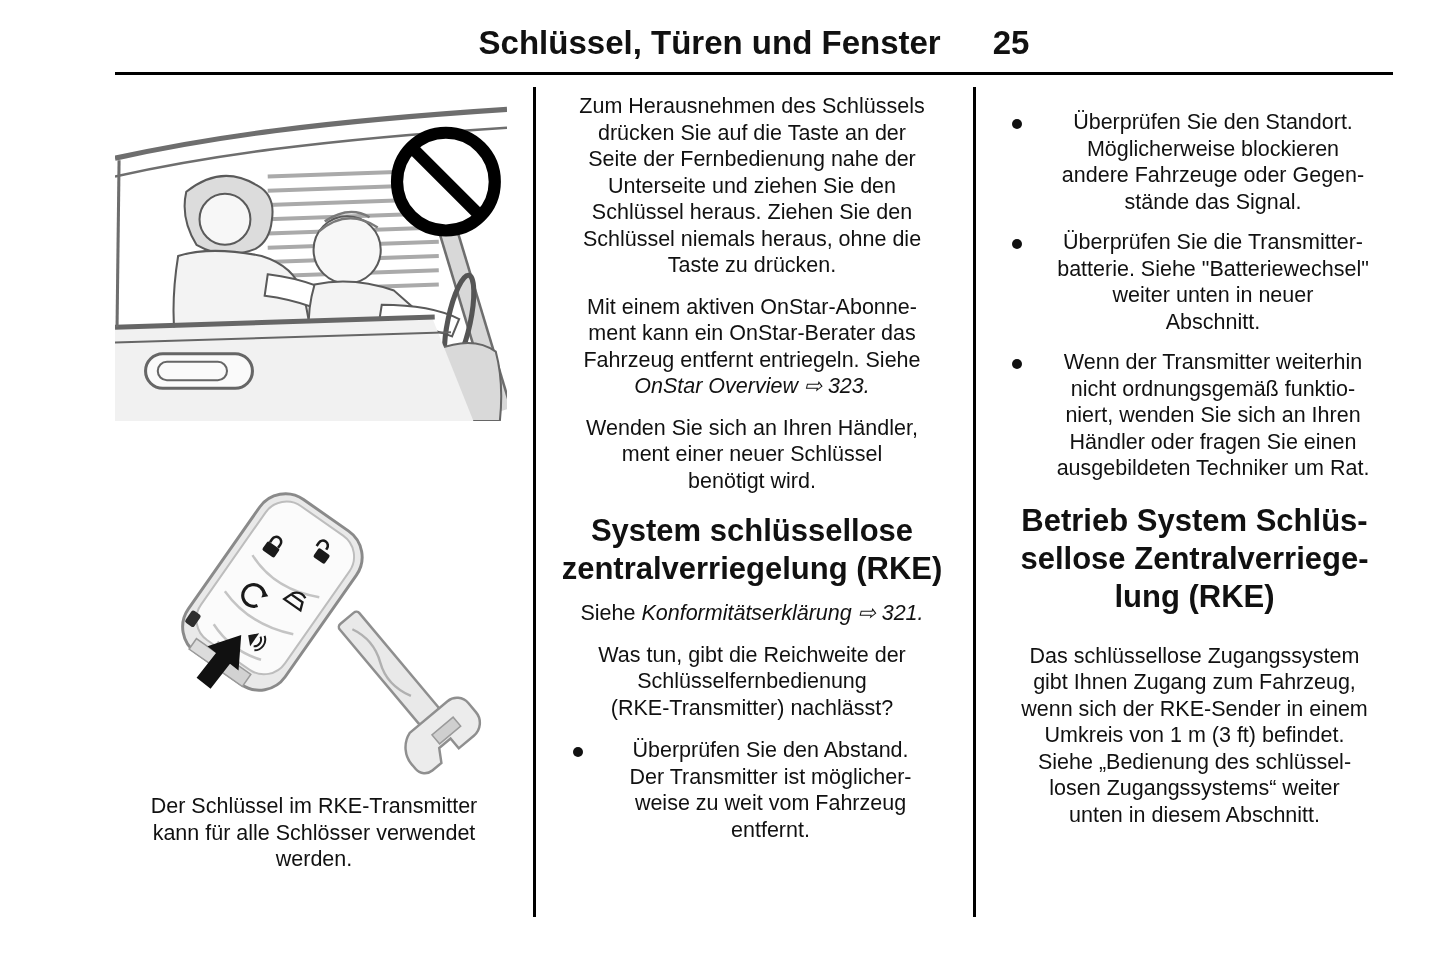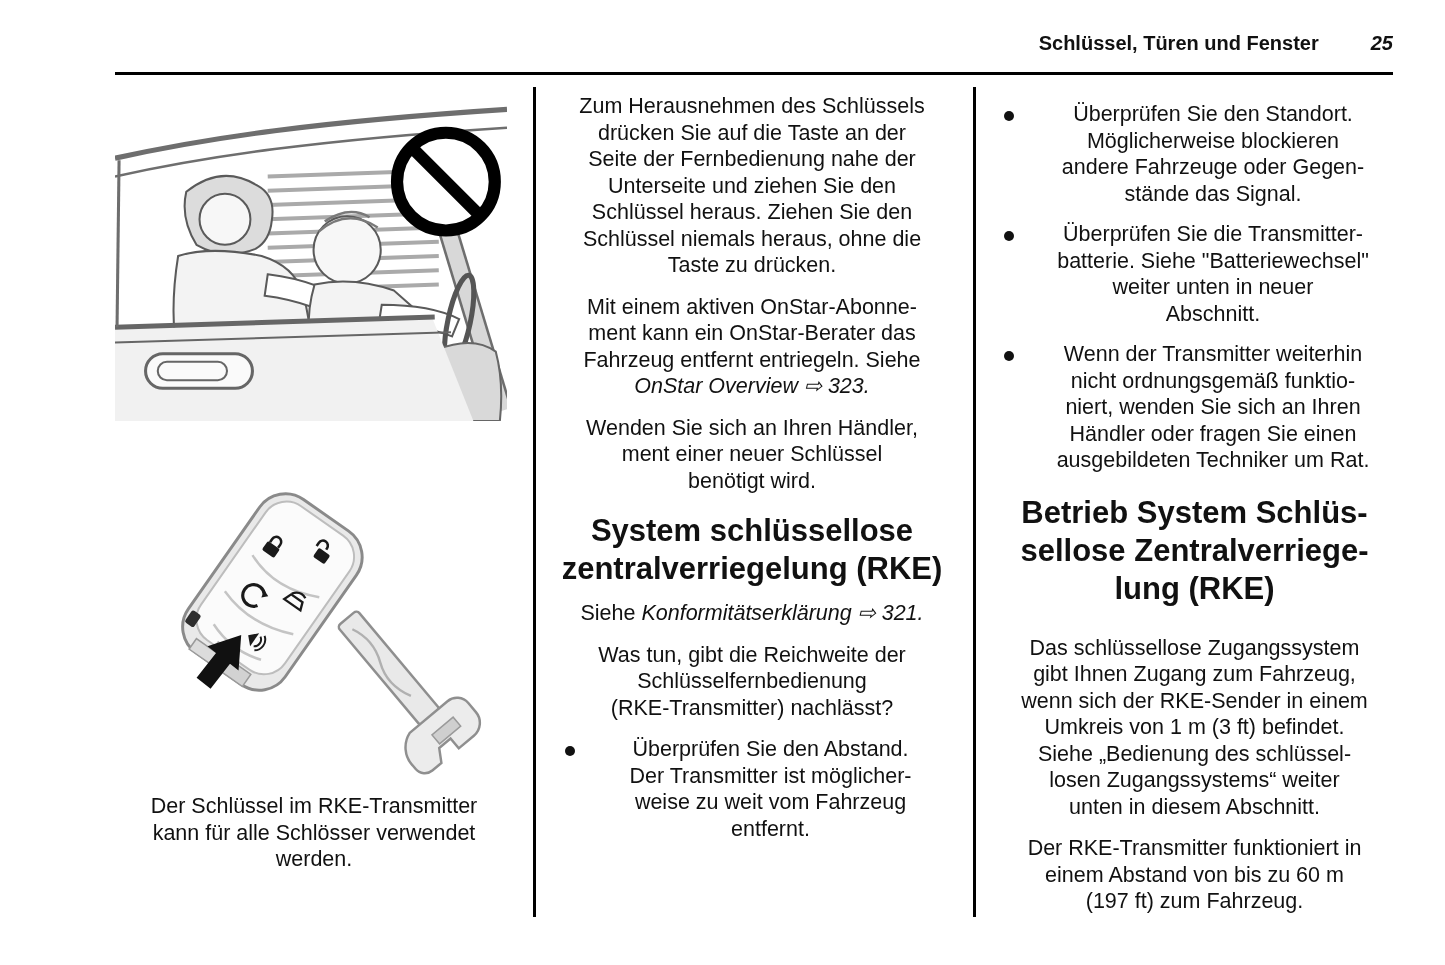--- a/index.html
+++ b/index.html
@@ -7,42 +7,42 @@
   body {
     width:1445px; height:965px; background:#ffffff; color:#111;
     font-family:"Liberation Sans", sans-serif; overflow:hidden;
     -webkit-font-smoothing:antialiased;
   }
   .page { width:1445px; height:965px; position:relative; }
 
   
   .page-header {
     margin:28px 52px 0 115px;
-    display:flex; justify-content:flex-end; align-items:baseline;
-    font-weight:bold; font-size:20px; line-height:30px;
+    display:flex; justify-content:center; align-items:baseline;
+    font-weight:bold; font-size:33px; line-height:30px;
   }
-  .page-header .pagenum { margin-left:52px;font-style:italic; }
+  .page-header .pagenum { margin-left:52px; }
   .header-rule { margin:14px 52px 0 115px; height:3px; background:#000; }
 
   
   .columns { display:flex; margin:12px 52px 0 115px; }
   .v-rule { width:3px; height:830px; background:#000; flex:0 0 3px; }
   .col { font-size:21.5px; line-height:26.5px; }
   .col-left   { width:418px; padding-right:20px; }
   .col-middle { width:437px; padding:6px 26px 0 21px; }
   .col-right  { width:417px; padding:6px 0 0 20px; }
 
   .pre { white-space:pre-line;text-align:center; }
   p.body { margin:0 0 15px 0; }
   .italic { font-style:italic; }
 
   h2 { font-weight:bold; font-size:31px; line-height:38px; margin:18px 0 12px 0; }
   .col-right h2 { margin:20px 0 27px 0; }
 
-  ul.bullets { list-style:none; margin:8px; padding:0; }
+  ul.bullets { list-style:none; margin:16px; padding:0; }
   ul.bullets li { display:flex; margin:0 0 14px 0; }
   ul.bullets .dot { flex:0 0 37px; }
   ul.bullets .dot::after { content:""; display:inline-block; width:10px; height:10px;
       border-radius:50%; background:#111; margin-top:8px; }
   ul.bullets .btxt { flex:1; }
 
   figure { margin:0; padding:0; }
   .fig-car { margin:8px 0 14px 0; }
   .fig-fob { margin:0 0 10px 0; }
   .caption { margin:6px 0 0 0; }
@@ -244,19 +244,16 @@
       <h2 class="pre">Betrieb System Schlüs-
 sellose Zentralverriege-
 lung (RKE)</h2>
       <p class="body pre">Das schlüssellose Zugangssystem
 gibt Ihnen Zugang zum Fahrzeug,
 wenn sich der RKE-Sender in einem
 Umkreis von 1 m (3 ft) befindet.
 Siehe „Bedienung des schlüssel-
 losen Zugangssystems“ weiter
 unten in diesem Abschnitt.</p>
-      <p class="body pre">Der RKE-Transmitter funktioniert in
-einem Abstand von bis zu 60 m
-(197 ft) zum Fahrzeug.</p>
     </div>
 
   </div>
 </div>
 
 </body></html>

